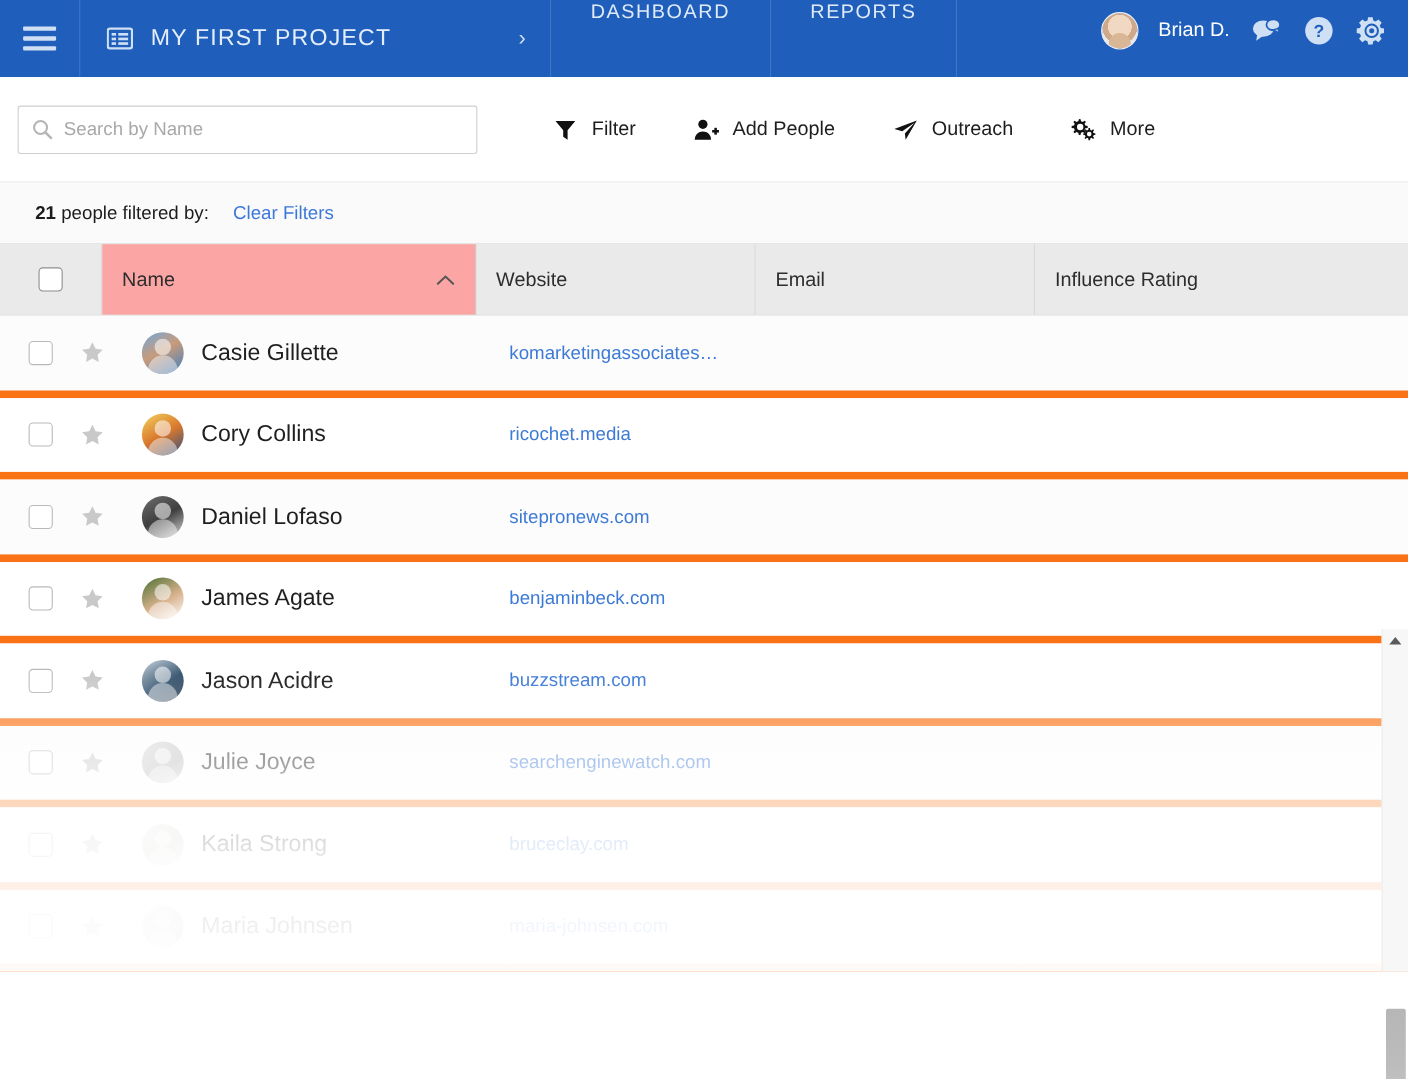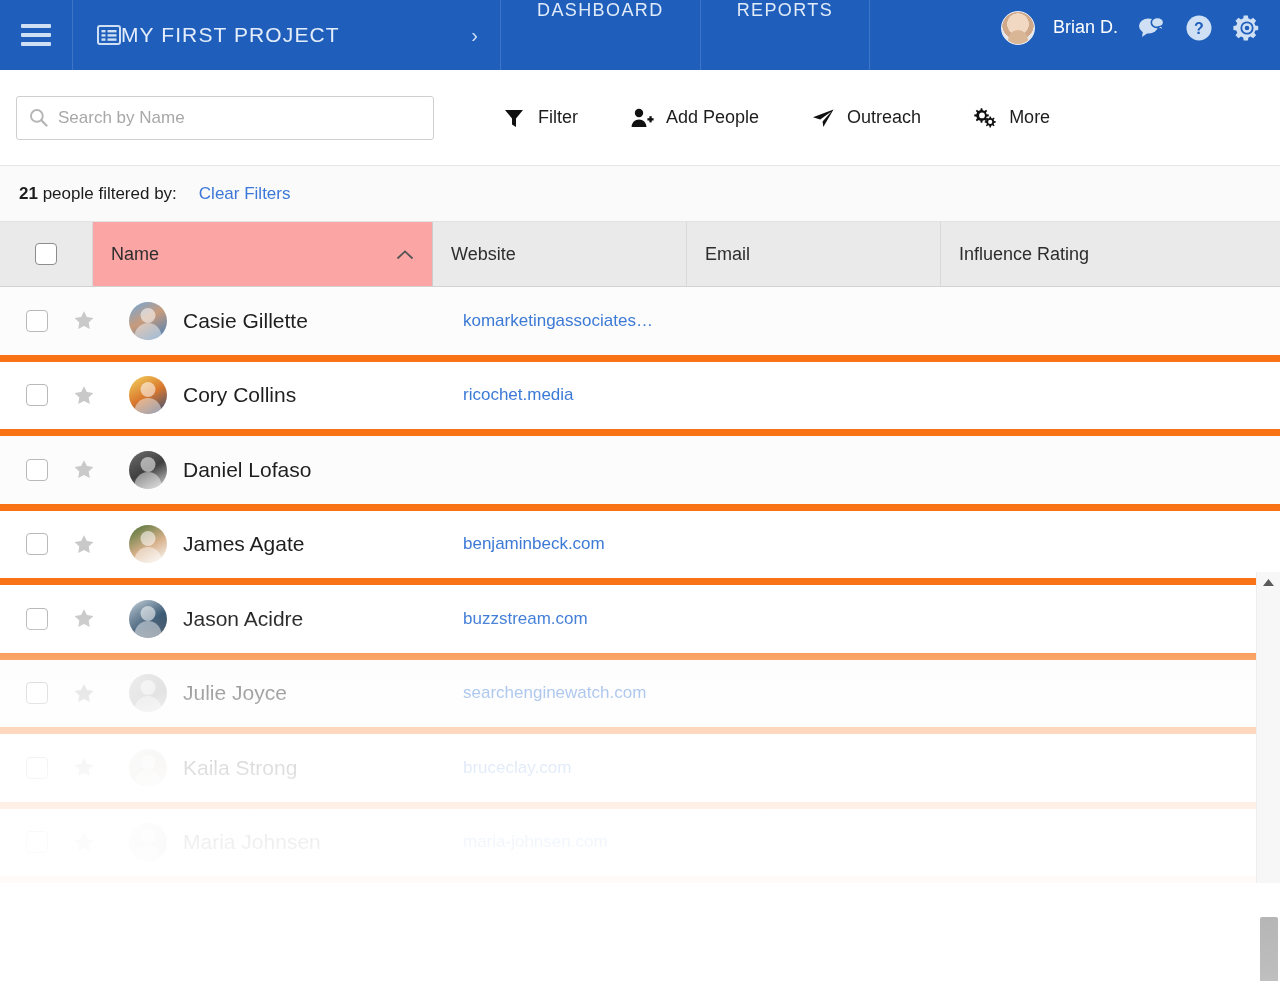--- a/index.html
+++ b/index.html
@@ -26,20 +26,21 @@
     cursor: pointer;
   }
   .ham-bars { width: 30px; }
   .ham-bars span {
     display:block; height: 4px; background: #cfe0f5;
     border-radius: 1px; margin: 5px 0;
   }
   .nav-project {
     display: flex; align-items: center;
     padding: 0 22px 0 24px;
+    gap: 16px;
     border-right: 1px solid #3d76c6;
     cursor: pointer;
     min-width: 428px;
   }
   .proj-icon { width: 24px; height: 24px; flex: 0 0 auto; display:block; }
   .nav-project-title {
     font-size: 21px; letter-spacing: 1.1px;
     color: #e4edfa; font-weight: 400;
     flex: 1 1 auto; white-space: nowrap;
   }
@@ -107,21 +108,21 @@
     justify-content: flex-end;
   }
   .tb-ico { width: 24px; height: 24px; flex: 0 0 auto; display:block; }
 
   
   .filterbar {
     height: 56px;
     background: #fafafa;
     border-bottom: 1px solid #e3e3e3;
     display: flex; align-items: center;
-    padding: 0 19px;
+    padding: 0 32px;
   }
   .filter-count { font-size: 17px; color: #1c1c1c; }
   .filter-count b { font-weight: 700; }
   .clear-filters {
     font-size: 17px; color: #3b78d8; margin-left: 22px; cursor: pointer;
   }
 
   
   .table-head {
     height: 65px;
@@ -390,20 +391,21 @@
         </div>
         <div class="cell-star">
           <svg class="star-ico" viewBox="0 0 22 21">
             <path d="M11 1.2 L13.9 7.1 L20.4 8 L15.7 12.6 L16.8 19 L11 16 L5.2 19 L6.3 12.6 L1.6 8 L8.1 7.1 Z" fill="#c9c9c9"></path>
           </svg>
         </div>
         <div class="cell-name">
           <span class="av" style="background:linear-gradient(150deg,#6e6e6e 0%,#3f3f3f 50%,#d9d9d9 100%)"></span>
           <span class="person-name">Daniel Lofaso</span>
         </div>
+        <div class="cell-website"><span class="link">sitepronews.com</span></div>
         <div class="cell-email"><span></span></div>
         <div class="cell-influence"><span></span></div>
       </div>
       <div class="row alt">
         <div class="cell-check">
           <span class="chk"></span>
         </div>
         <div class="cell-star">
           <svg class="star-ico" viewBox="0 0 22 21">
             <path d="M11 1.2 L13.9 7.1 L20.4 8 L15.7 12.6 L16.8 19 L11 16 L5.2 19 L6.3 12.6 L1.6 8 L8.1 7.1 Z" fill="#c9c9c9"></path>

